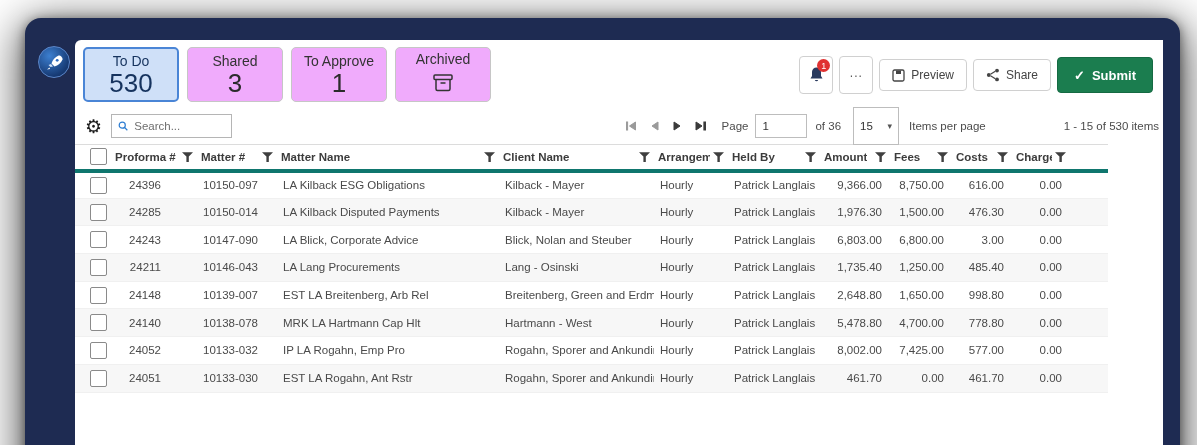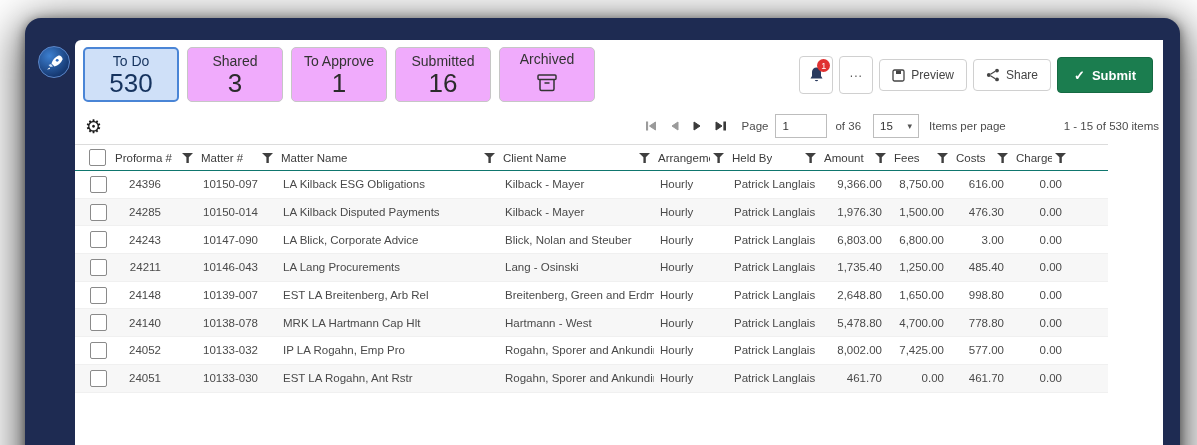--- a/index.html
+++ b/index.html
@@ -62,34 +62,34 @@
   .toolbar-right { display:flex; align-items:center; font-size:11.5px; color:#555; }
   .pager-btns { display:flex; align-items:center; gap:14px; margin-right:16px; }
   .pager-btn { cursor:pointer; display:flex; align-items:center; }
   .pager-btn svg { display:block; }
   .pg-dis { fill:#9a9a9a; stroke:#9a9a9a; }
   .pg-en { fill:#3a3a3a; stroke:#3a3a3a; }
   .page-label { margin-right:7px; color:#4c4c4c; }
   .page-input { width:52px; height:24px; border:1px solid #bdbdbd; font-size:11.5px; padding:0 6px;
     color:#333; outline:none; font-family:"Liberation Sans",sans-serif; }
   .of-label { margin:0 12px 0 8px; color:#4c4c4c; }
-  .page-size { width:46px; height:24px; border:1px solid #bdbdbd; background:#fff; display:flex;
+  .page-size { width:46px; height:38px; border:1px solid #bdbdbd; background:#fff; display:flex;
     align-items:center; justify-content:space-between; padding:0 6px; cursor:pointer; color:#333; }
   .caret { font-size:9px; color:#555; }
   .ipp-label { margin-left:10px; color:#4c4c4c; }
-  .range-label { margin-left:58px; color:#4c4c4c; }
+  .range-label { margin-left:78px; color:#4c4c4c; }
 
   
   .grid-wrap { margin-top:5px; }
   table { border-collapse:collapse; table-layout:fixed; width:1033px; font-size:11.5px; }
   col.c-sel{width:36px} col.c-prof{width:86px} col.c-mno{width:80px} col.c-mname{width:222px}
   col.c-client{width:155px} col.c-arr{width:74px} col.c-held{width:92px} col.c-amt{width:70px}
   col.c-fees{width:62px} col.c-costs{width:60px} col.c-chg{width:58px} col.c-sp{width:38px}
-  thead th { height:26px; border-top:1px solid #dcdcdc; border-bottom:1px solid #0f766e;
-    font-weight:normal; color:#3c3c3c; text-align:center; padding:0 4px; }
+  thead th { height:26px; border-top:1px solid #dcdcdc; border-bottom:4px solid #0f766e;
+    font-weight:bold; color:#3c3c3c; text-align:right; padding:0 4px; }
   .th-inner { display:flex; align-items:center; justify-content:space-between; gap:3px; }
   .th-lab { display:flex; align-items:center; gap:5px; white-space:nowrap; overflow:hidden; }
   .funnel { width:11px; height:11px; background:#3f3f3f; flex:0 0 auto; cursor:pointer;
     clip-path:polygon(0 8%, 100% 8%, 62% 48%, 62% 100%, 40% 100%, 40% 48%); }
   tbody td { height:27.7px; color:#4a4a4a; padding:0 6px; white-space:nowrap; overflow:hidden;
     border-bottom:1px solid #f0f0f0; }
   tbody tr:nth-child(even) { background:#f7f7f7; }
   td.num { text-align:right; padding-right:8px; }
   td.prof { text-align:right; padding-right:36px; }
   .cb { width:17px; height:17px; border:1px solid #8a8a8a; border-radius:2px; background:#fff;
@@ -124,24 +124,20 @@
           <span class="tab-label">To Do</span>
           <span class="tab-count">530</span>
         </div>
         <div class="tab">
           <span class="tab-label">Shared</span>
           <span class="tab-count">3</span>
         </div>
         <div class="tab">
           <span class="tab-label">To Approve</span>
           <span class="tab-count">1</span>
-        </div>
-        <div class="tab">
-          <span class="tab-label">Submitted</span>
-          <span class="tab-count">16</span>
         </div>
         <div class="tab">
           <span class="tab-label">Archived</span>
           <span class="tab-count" style="padding-top:3px;">
             <svg width="24" height="20" viewBox="0 0 24 20" fill="none" stroke="#333" stroke-width="1.5">
               <rect x="3" y="2" width="18" height="4.5" rx="1"></rect>
               <path d="M5 6.5 L5 16 Q5 17.5 6.5 17.5 L17.5 17.5 Q19 17.5 19 16 L19 6.5"></path>
               <line x1="9.5" y1="10" x2="14.5" y2="10"></line>
             </svg>
           </span>
@@ -179,20 +175,27 @@
         <button class="submit-btn">
           <span class="check-glyph">✓</span>
           <span>Submit</span>
         </button>
       </div>
     </div>
 
     <div class="toolbar">
       <div class="toolbar-left">
         <span class="gear">⚙</span>
+        <div class="search-box">
+          <svg width="12" height="12" viewBox="0 0 12 12" fill="none" stroke="#2d7dd2" stroke-width="1.4">
+            <circle cx="5" cy="5" r="3.6"></circle>
+            <line x1="7.8" y1="7.8" x2="11" y2="11"></line>
+          </svg>
+          <input type="text" placeholder="Search..." style="">
+        </div>
       </div>
 
       <div class="toolbar-right">
         <div class="pager-btns">
           <span class="pager-btn">
             <svg width="11" height="10" viewBox="0 0 11 10" class="pg-dis">
                 <rect x="0" y="1" width="1.6" height="8"></rect>
                 <path d="M9.5 1 L3.5 5 L9.5 9 Z"></path>
               </svg>
           </span>

